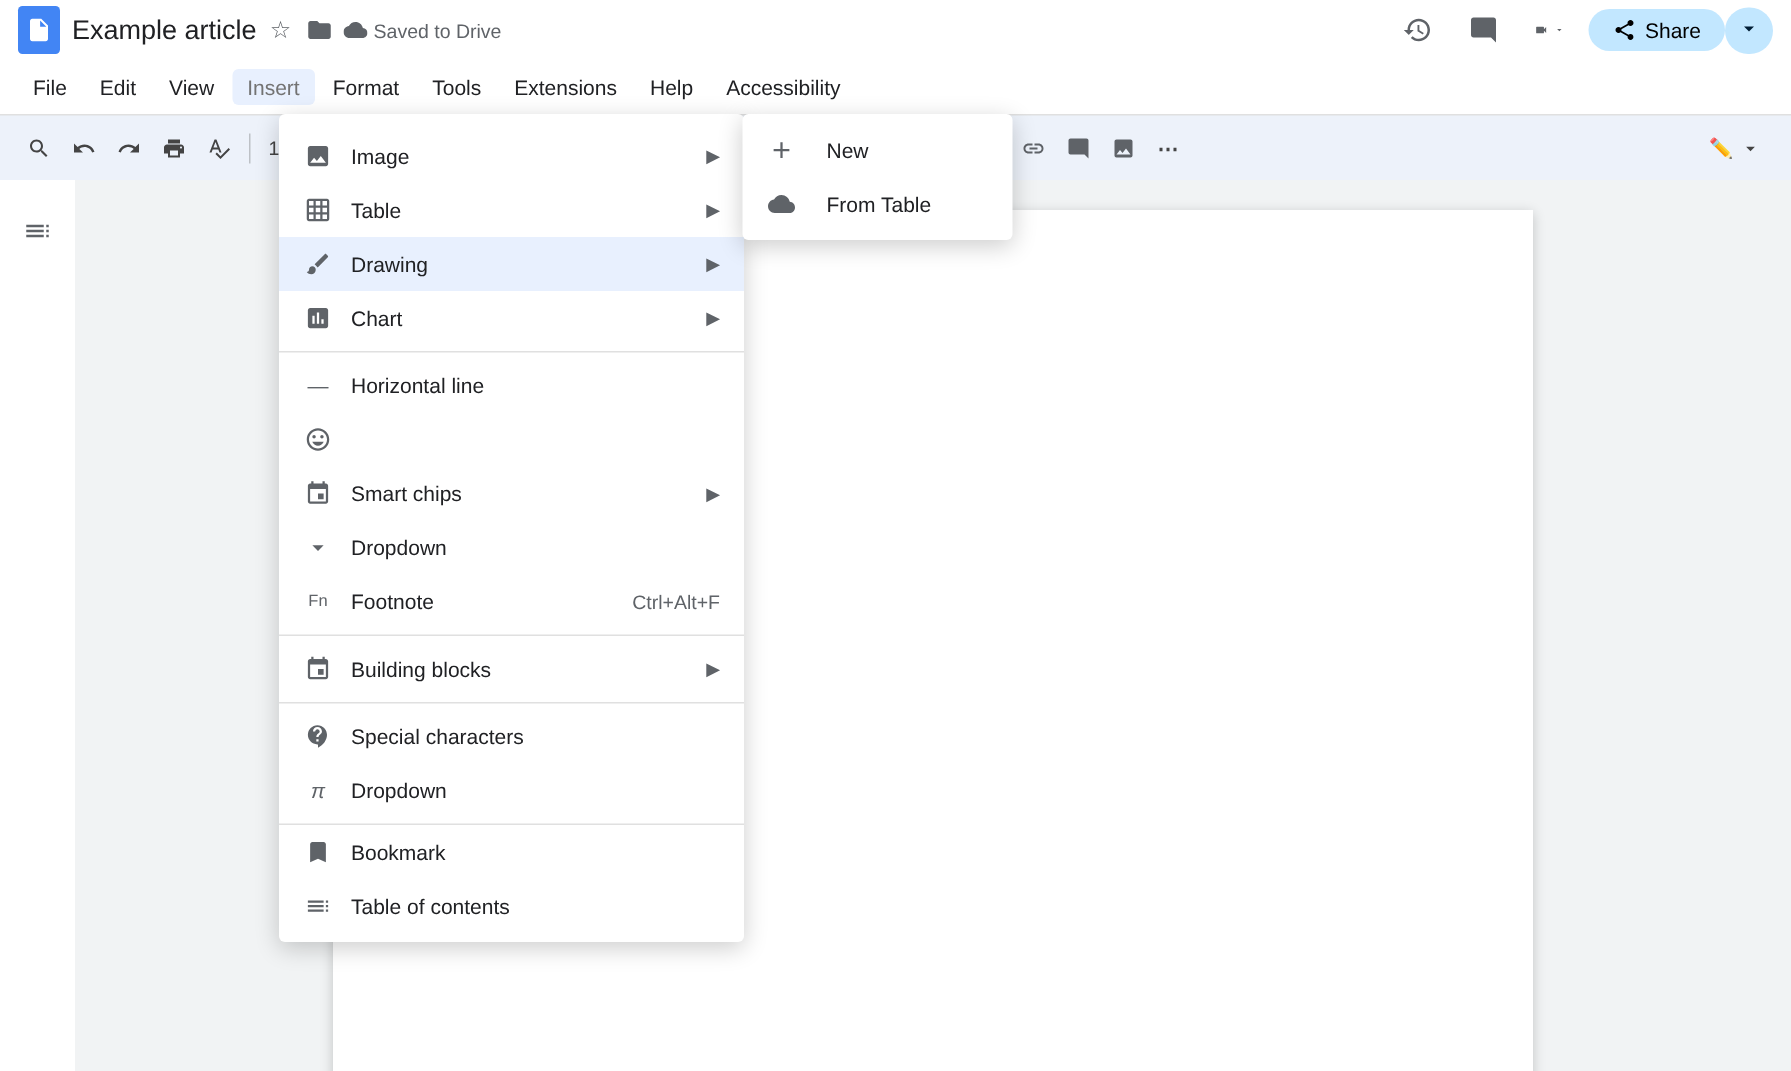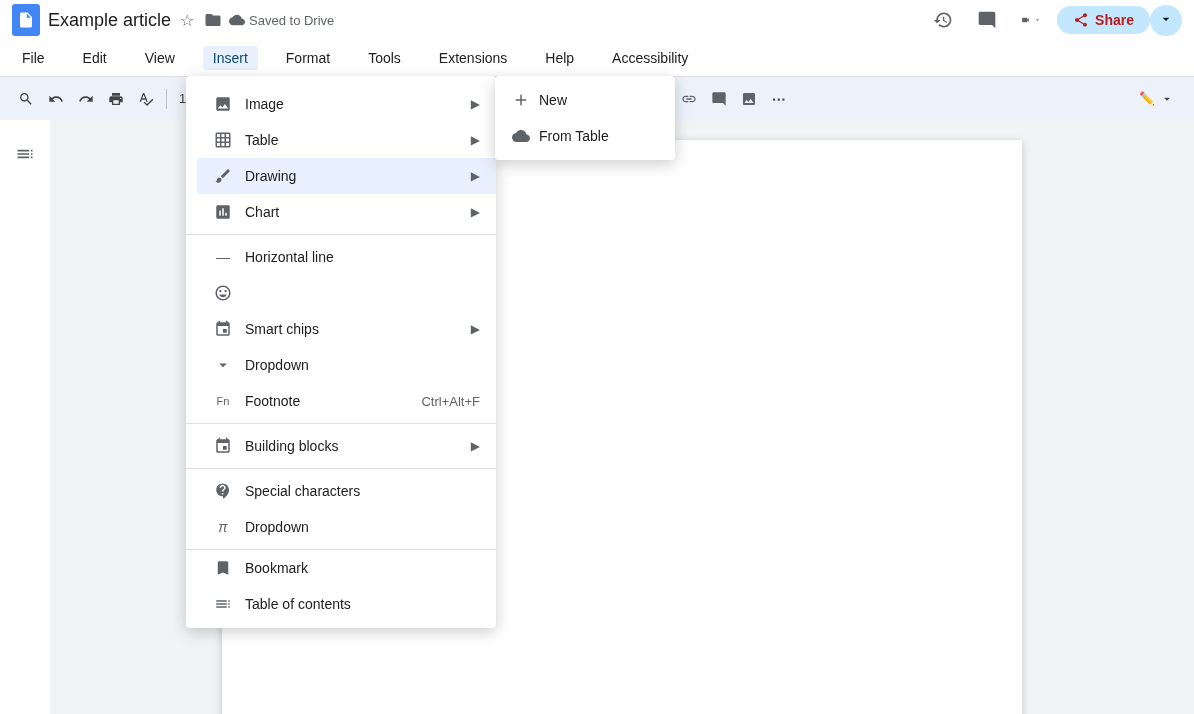--- a/index.html
+++ b/index.html
@@ -12,29 +12,29 @@
     .doc-icon { width: 28px; height: 32px; background: #4285f4; border-radius: 3px; display: flex; align-items: center; justify-content: center; flex-shrink: 0; }
     .doc-icon svg { width: 18px; height: 18px; }
     .title-section { display: flex; align-items: center; gap: 6px; flex: 1; }
     .doc-title { font-size: 18px; color: #202124; font-weight: 400; }
     .title-icons { display: flex; align-items: center; gap: 6px; }
     .title-icon { width: 20px; height: 20px; display: flex; align-items: center; justify-content: center; color: #5f6368; cursor: pointer; }
     .cloud-save { display: flex; align-items: center; gap: 4px; color: #5f6368; font-size: 13px; }
     .spacer { flex: 1; }
     .header-right { display: flex; align-items: center; gap: 8px; }
     .history-btn, .comment-btn, .meet-btn { width: 36px; height: 36px; border-radius: 50%; display: flex; align-items: center; justify-content: center; cursor: pointer; color: #5f6368; }
-    .share-btn { background: #c2e7ff; color: #b91c1c; border: none; border-radius: 20px; padding: 6px 16px; font-size: 14px; font-weight: 700; cursor: pointer; display: flex; align-items: center; gap: 6px; }
+    .share-btn { background: #c2e7ff; color: #000000; border: none; border-radius: 20px; padding: 6px 16px; font-size: 14px; font-weight: 400; cursor: pointer; display: flex; align-items: center; gap: 6px; }
     .share-arrow { background: #c2e7ff; border: none; border-radius: 20px; padding: 6px 8px; cursor: pointer; margin-left: -8px; }
 
     
     .menu-bar {
-      display: flex; align-items: center; padding: 0 12px; background: #fff; height: 36px; gap: 18px;
+      display: flex; align-items: center; padding: 0 12px; background: #fff; height: 36px; gap: 2px;
     }
     .menu-item { padding: 4px 10px; font-size: 14px; color: #202124; cursor: pointer; border-radius: 4px; white-space: nowrap; }
-    .menu-item.active { background: #e8f0fe; color: #0c4a6e; }
+    .menu-item.active { background: #e8f0fe; color: #737373; }
 
     
     .toolbar {
       display: flex; align-items: center; padding: 4px 12px; background: #edf2fa; height: 44px; gap: 2px; border-top: 1px solid #e0e0e0;
     }
     .toolbar-btn { width: 28px; height: 28px; display: flex; align-items: center; justify-content: center; cursor: pointer; border-radius: 4px; color: #444; font-size: 14px; }
     .toolbar-separator { width: 1px; height: 20px; background: #bdc1c6; margin: 0 4px; }
     .font-size-control { display: flex; align-items: center; gap: 2px; }
     .font-size-input { width: 36px; height: 26px; border: 1px solid #bdc1c6; border-radius: 3px; text-align: center; font-size: 13px; background: #fff; }
     .format-btn { width: 28px; height: 28px; display: flex; align-items: center; justify-content: center; cursor: pointer; border-radius: 4px; color: #444; font-weight: bold; font-size: 14px; }
@@ -54,41 +54,41 @@
       border-radius: 4px;
       box-shadow: 0 4px 16px rgba(0,0,0,0.2);
       width: 310px;
       padding: 6px 0;
       z-index: 200;
       pointer-events: all;
     }
     .menu-section { border-bottom: 1px solid #e0e0e0; padding: 4px 0; }
     .menu-section:last-child { border-bottom: none; }
     .insert-menu-item {
-      display: flex; align-items: center; padding: 6px 16px; cursor: pointer; font-size: 14px; color: #202124; gap: 12px; min-height: 36px; margin-left: 11px;
+      display: flex; align-items: center; padding: 6px 16px; cursor: pointer; font-size: 14px; color: #202124; gap: 12px; min-height: 36px;
     }
     .insert-menu-item.highlighted { background: #e8f0fe; }
     .insert-menu-item .item-icon { width: 20px; height: 20px; display: flex; align-items: center; justify-content: center; flex-shrink: 0; color: #5f6368; }
     .insert-menu-item .item-label { flex: 1; }
     .insert-menu-item .item-shortcut { color: #5f6368; font-size: 13px; }
     .insert-menu-item .item-arrow { color: #5f6368; font-size: 12px; }
 
     
     .drawing-submenu {
       position: absolute; top: 76px; left: 495px;
       background: #fff;
       border-radius: 4px;
       box-shadow: 0 4px 16px rgba(0,0,0,0.2);
       width: 180px;
       padding: 6px 0;
       z-index: 200;
       pointer-events: all;
     }
     .submenu-item {
-      display: flex; align-items: center; padding: 8px 16px; cursor: pointer; font-size: 14px; color: #202124; gap: 8px; min-height: 36px;
+      display: flex; align-items: center; padding: 8px 16px; cursor: pointer; font-size: 14px; color: #202124; gap: 20px; min-height: 36px;
     }
     .submenu-item .item-icon { width: 20px; height: 20px; display: flex; align-items: center; justify-content: center; color: #5f6368; }
 
     
     .page-indicator { position: absolute; right: 20px; top: 125px; width: 12px; height: 12px; background: #1a73e8; transform: rotate(45deg); }
   </style>
 </head>
 <body>
 
 <div class="title-bar">

